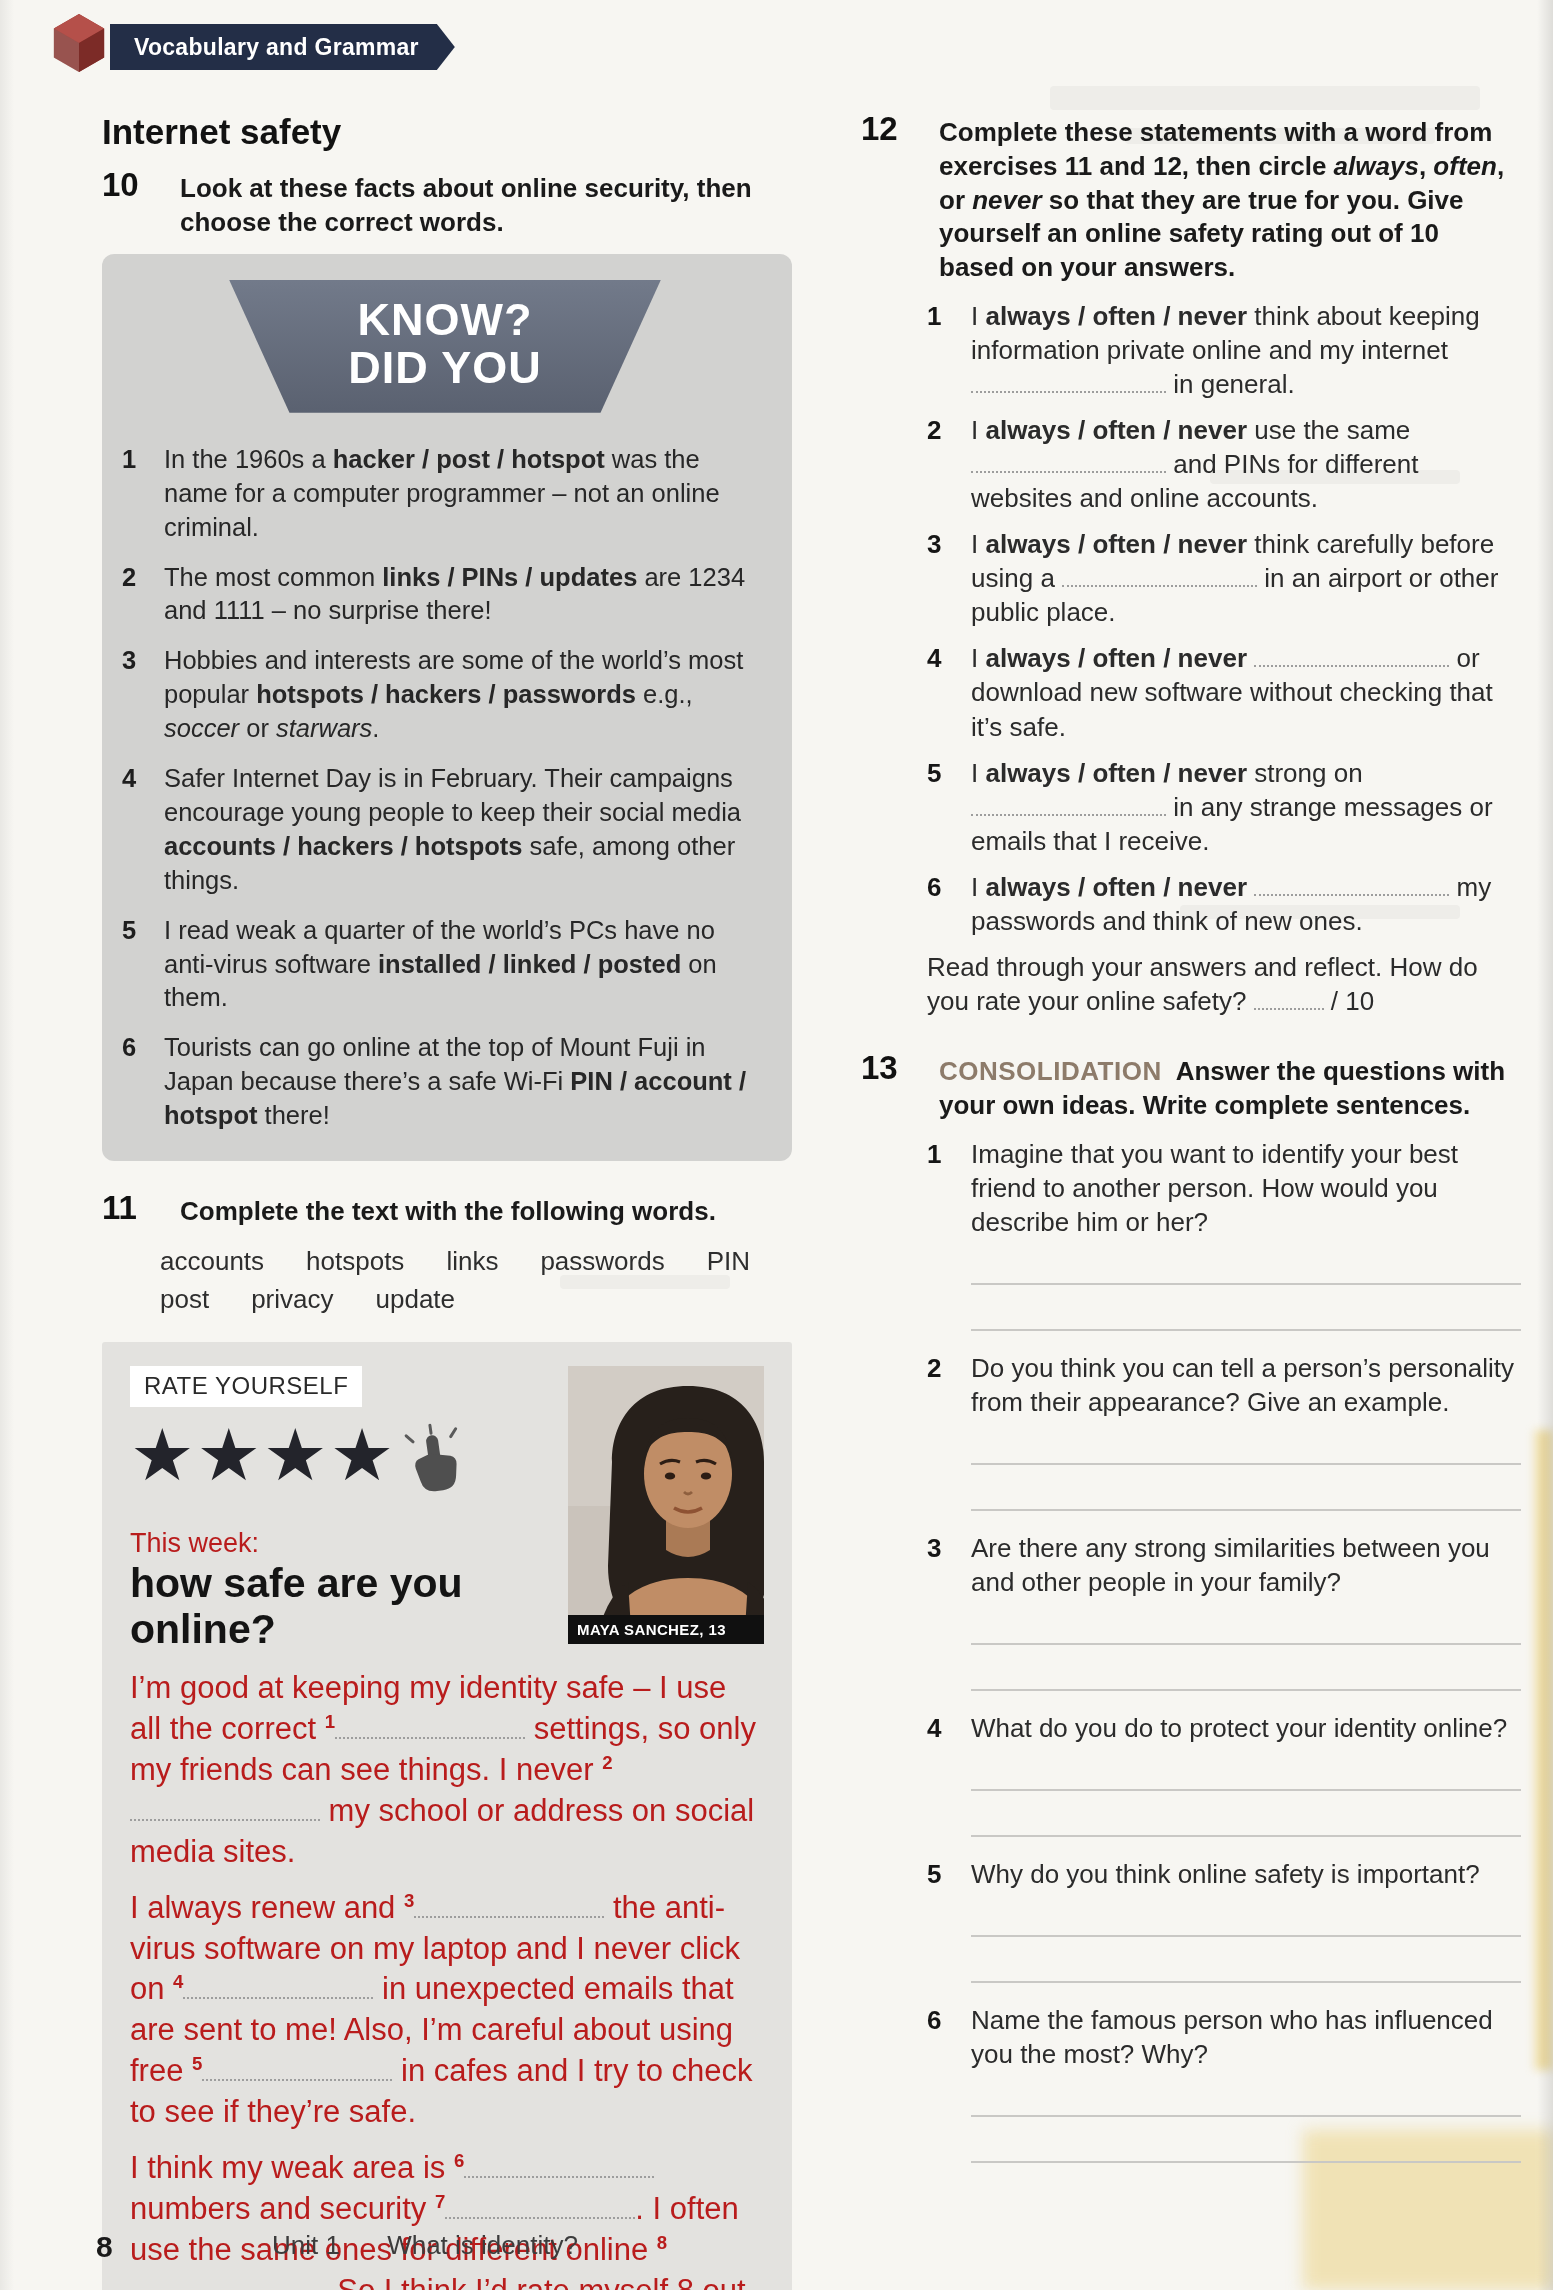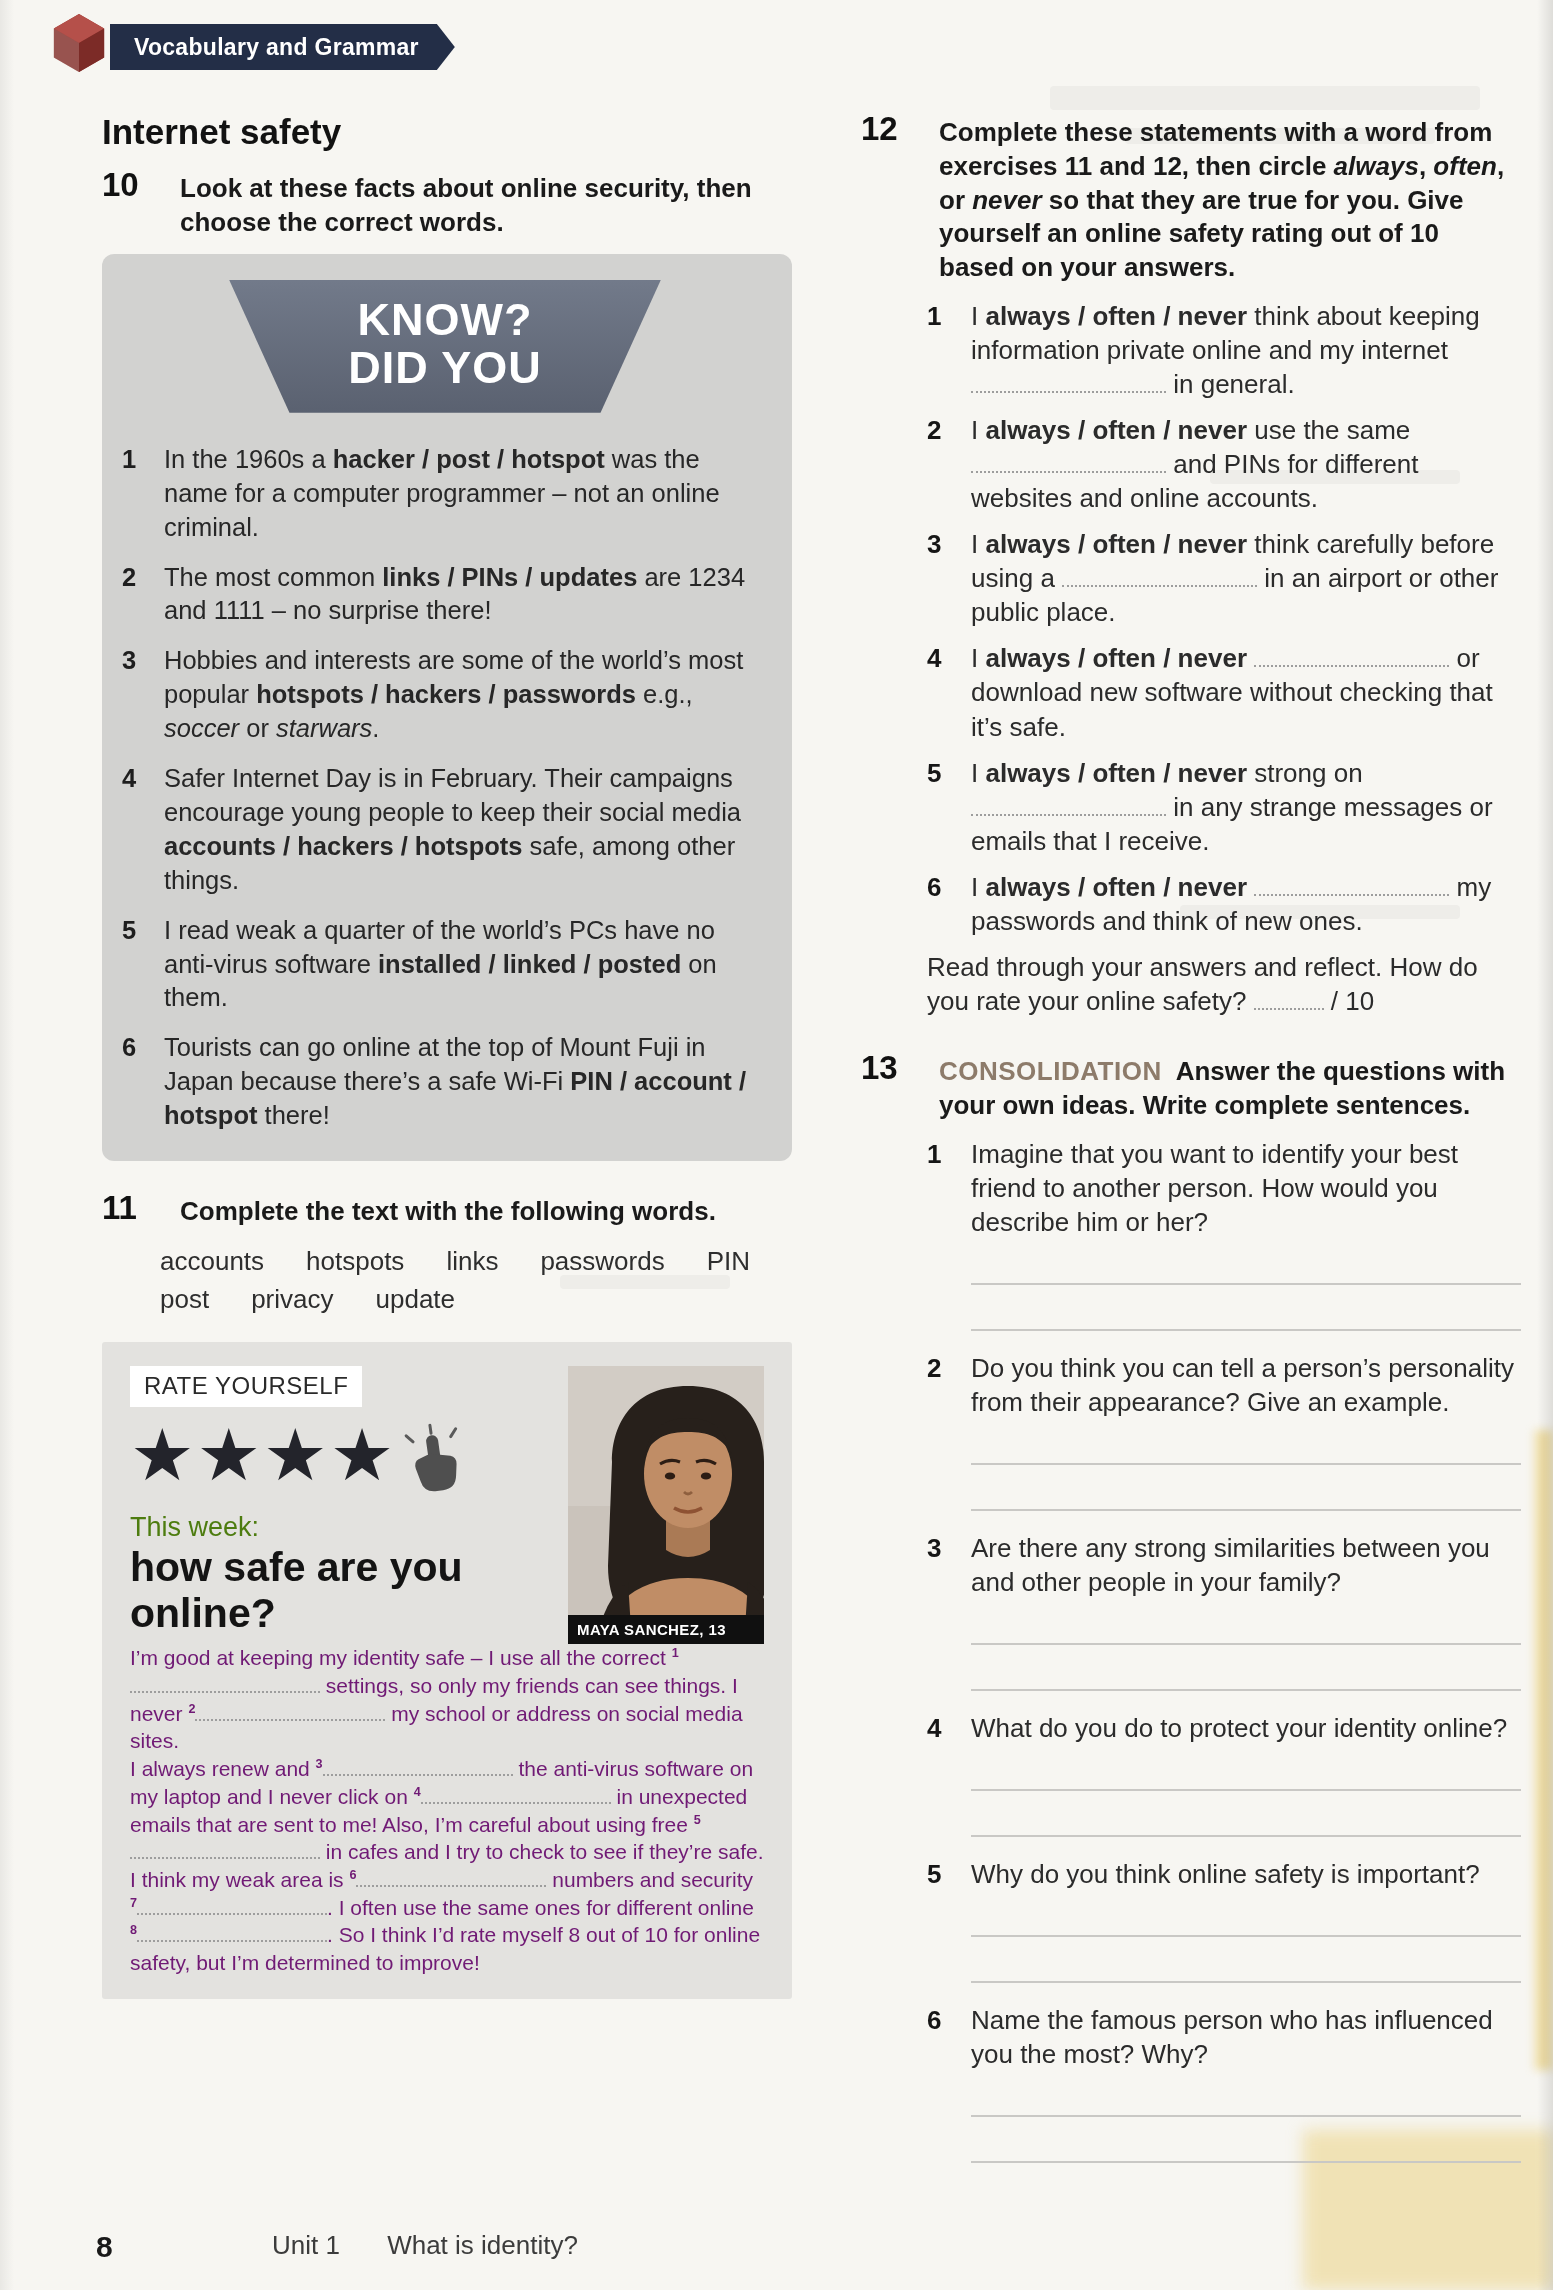--- a/index.html
+++ b/index.html
@@ -88,27 +88,27 @@
 
   
   .rate-box { background:var(--rate-bg, #e3e2df); margin-top:24px; padding:24px 28px 22px; border-radius:3px; }
   .rate-top { display:flex; gap:20px; }
   .rate-left { flex:1; }
   .rate-label { display:inline-block; background:#fff; padding:6px 14px 7px; font-size:24px;
     letter-spacing:.5px; color:#2a2a2a; margin-bottom:12px; }
   .stars-row { display:flex; align-items:flex-start; gap:10px; }
   .stars { font-size:72px; line-height:1; color:#23242b; letter-spacing:2px; }
   .hand { margin-top:4px; transform:rotate(-8deg); }
-  .this-week { font-size:27px; margin-top:12px; color:#4d7c0f; }
+  .this-week { font-size:27px; margin-top:28px; color:#b91c1c; }
   .rate-heading { font-size:41px; font-weight:bold; color:#141414; line-height:1.12; margin-top:2px; }
   .photo { width:196px; height:278px; position:relative; background:#c9c2ba; flex:0 0 auto; overflow:hidden; }
   .photo svg { display:block; }
   .photo-caption { position:absolute; left:0; right:0; bottom:0; background:#101010; color:#fff;
     font-size:15px; font-weight:bold; padding:6px 9px; letter-spacing:.4px; }
-  .rate-text p { font-size:21px; line-height:1.32; color:#701a75; }
+  .rate-text p { font-size:31px; line-height:1.32; margin-top:15px; color:#b91c1c; }
 
   
   .q { display:flex; gap:16px; margin:0 0 12px 66px; font-size:26px; line-height:1.31; }
   .q-num { font-weight:bold; min-width:28px; color:#161616; }
   .q-text { color:#2b2b2b; }
   .reflect { margin:4px 0 0 66px; font-size:26px; line-height:1.33; color:#2b2b2b; }
 
   
   .ex13-head { margin-top:32px; }
   .consolidation { color:var(--consolidation, #8d7b6a); font-weight:bold; letter-spacing:.5px; margin-right:14px; }

